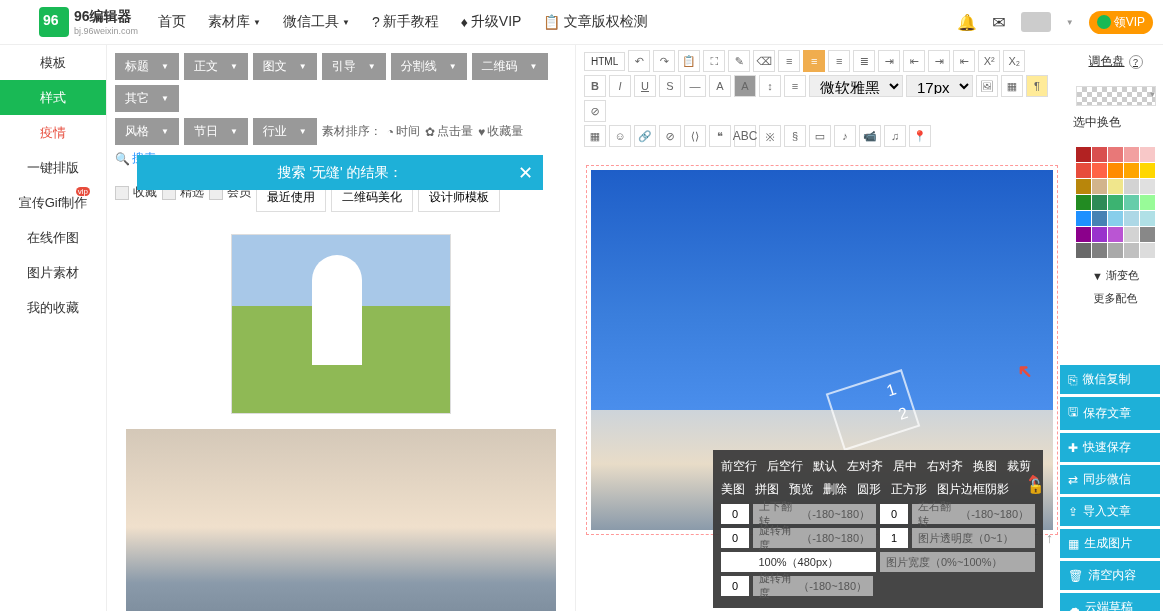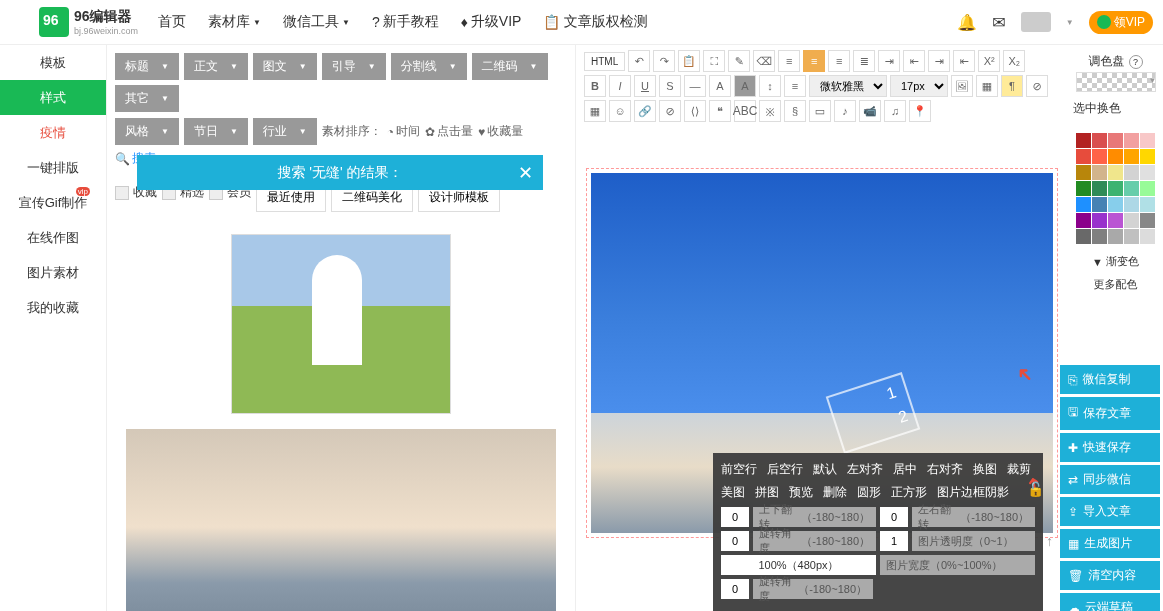--- a/index.html
+++ b/index.html
@@ -47,26 +47,26 @@
     .material-item1 { margin: 0 auto 15px; width: 220px; height: 180px; background: linear-gradient(to bottom, #a8c8e8 0%, #a8c8e8 40%, #8fb955 40%, #8fb955 100%); position: relative; border: 1px solid #ddd; }
     .person { position: absolute; left: 80px; top: 20px; width: 50px; height: 110px; background: #fff; border-radius: 25px 25px 0 0; }
     .material-item2 { margin: 0 auto; width: 430px; height: 280px; background: linear-gradient(to bottom, #d4c8b8 0%, #f0e0cc 35%, #8a9aaa 55%, #5a6a7a 100%); position: relative; }
     .tilted-box { position: absolute; left: 140px; bottom: 10px; width: 100px; height: 70px; border: 2px solid rgba(255,255,255,0.8); transform: rotate(-18deg); }
     .tilted-label { position: absolute; color: #fff; font-size: 18px; }
     
     .search-banner { position: absolute; top: 155px; left: 137px; width: 406px; height: 35px; background: #1eb0d8; color: #fff; display: flex; align-items: center; justify-content: center; font-size: 14px; z-index: 10; }
     .search-close { position: absolute; right: 10px; color: #fff; cursor: pointer; font-size: 18px; }
     
     
-    .editor { flex: 1; display: flex; flex-direction: column; border-left: 1px solid #eee; gap: 28px; }
+    .editor { flex: 1; display: flex; flex-direction: column; border-left: 1px solid #eee; }
     .toolbar { padding: 5px 8px; }
     .tb-row { display: flex; gap: 3px; align-items: center; margin-bottom: 3px; flex-wrap: wrap; }
     .tb-btn { width: 22px; height: 22px; border: 1px solid #ddd; background: #fff; display: flex; align-items: center; justify-content: center; font-size: 11px; cursor: pointer; color: #666; }
     .tb-btn.active { background: #f0ad4e; border-color: #f0ad4e; color: #fff; }
-    .tb-select { border: 1px solid #ddd; padding: 2px 6px; font-size: 11px; height: 22px; }
+    .tb-select { border: 1px solid #ddd; padding: 2px 6px; font-size: 15px; height: 22px; }
     .tb-html { border: 1px solid #ddd; padding: 3px 6px; font-size: 10px; }
     
     .editor-content { flex: 1; padding: 10px; overflow: auto; position: relative; }
     .dashed-border { border: 1px dashed #f99; padding: 4px; position: relative; }
     .img-selected { width: 100%; height: 240px; background: linear-gradient(to bottom, #1e5ec8 0%, #3a7edc 60%, #4a8eec 100%); position: relative; }
     .sel-tilted { position: absolute; right: 140px; bottom: -30px; width: 80px; height: 60px; border: 2px solid rgba(255,255,255,0.7); transform: rotate(-18deg); z-index: 5; }
     .sel-label { position: absolute; color: #fff; font-size: 16px; }
     .arrow-red { position: absolute; right: 20px; top: 190px; color: #e74c3c; font-size: 20px; transform: rotate(-135deg); }
     .img-below { width: 100%; height: 120px; background: linear-gradient(to bottom, #cdd4da 0%, #e8dcc8 45%, #8a9aaa 100%); position: relative; }
     
@@ -76,21 +76,21 @@
     .ctx-input-row { display: flex; gap: 4px; margin-bottom: 4px; align-items: center; }
     .ctx-input { width: 28px; height: 20px; background: #fff; border: none; font-size: 11px; text-align: center; }
     .ctx-field { height: 20px; background: #aaa; color: #555; font-size: 11px; display: flex; align-items: center; padding: 0 6px; flex: 1; }
     .ctx-field.wide { background: #fff; color: #333; justify-content: center; }
     .arrow-red2 { position: absolute; right: 2px; top: 20px; color: #e74c3c; font-size: 18px; transform: rotate(-100deg); }
     .lock-icon { position: absolute; right: -2px; top: 28px; color: #ccc; font-size: 14px; }
     .up-arrow { position: absolute; right: -10px; top: 80px; color: #999; font-size: 14px; }
     
     
     .right-panel { width: 95px; padding: 8px 5px; }
-    .palette-title { display: flex; justify-content: center; align-items: center; gap: 4px; margin-bottom: 2px; font-size: 12px; }
+    .palette-title { display: flex; justify-content: center; align-items: center; gap: 4px; margin-bottom: 16px; font-size: 12px; text-decoration: underline; }
     .help-icon { width: 14px; height: 14px; border: 1px solid #999; border-radius: 50%; display: flex; align-items: center; justify-content: center; font-size: 9px; }
     .checker { width: 80px; height: 20px; background: repeating-conic-gradient(#ccc 0 25%, #fff 0 50%) 0 0/10px 10px; border: 1px solid #ddd; margin: 0 auto 8px; position: relative; }
     .checker::after { content: "▼"; position: absolute; right: -2px; top: 3px; font-size: 8px; color: #999; }
     .sub-title { text-align: left; font-size: 12px; margin-bottom: 16px; }
     .color-grid { display: grid; grid-template-columns: repeat(5, 15px); gap: 1px; justify-content: center; margin-bottom: 6px; }
     .color-cell { width: 15px; height: 15px; cursor: pointer; }
     .more-btn { text-align: center; font-size: 11px; padding: 4px; cursor: pointer; display: flex; align-items: center; justify-content: center; gap: 3px; }
     
     .action-btns { position: absolute; right: 3px; top: 365px; width: 100px; }
     .action-btn { background: #1eb0d8; color: #fff; padding: 6px 8px; margin-bottom: 3px; font-size: 12px; cursor: pointer; display: flex; align-items: center; gap: 5px; }

